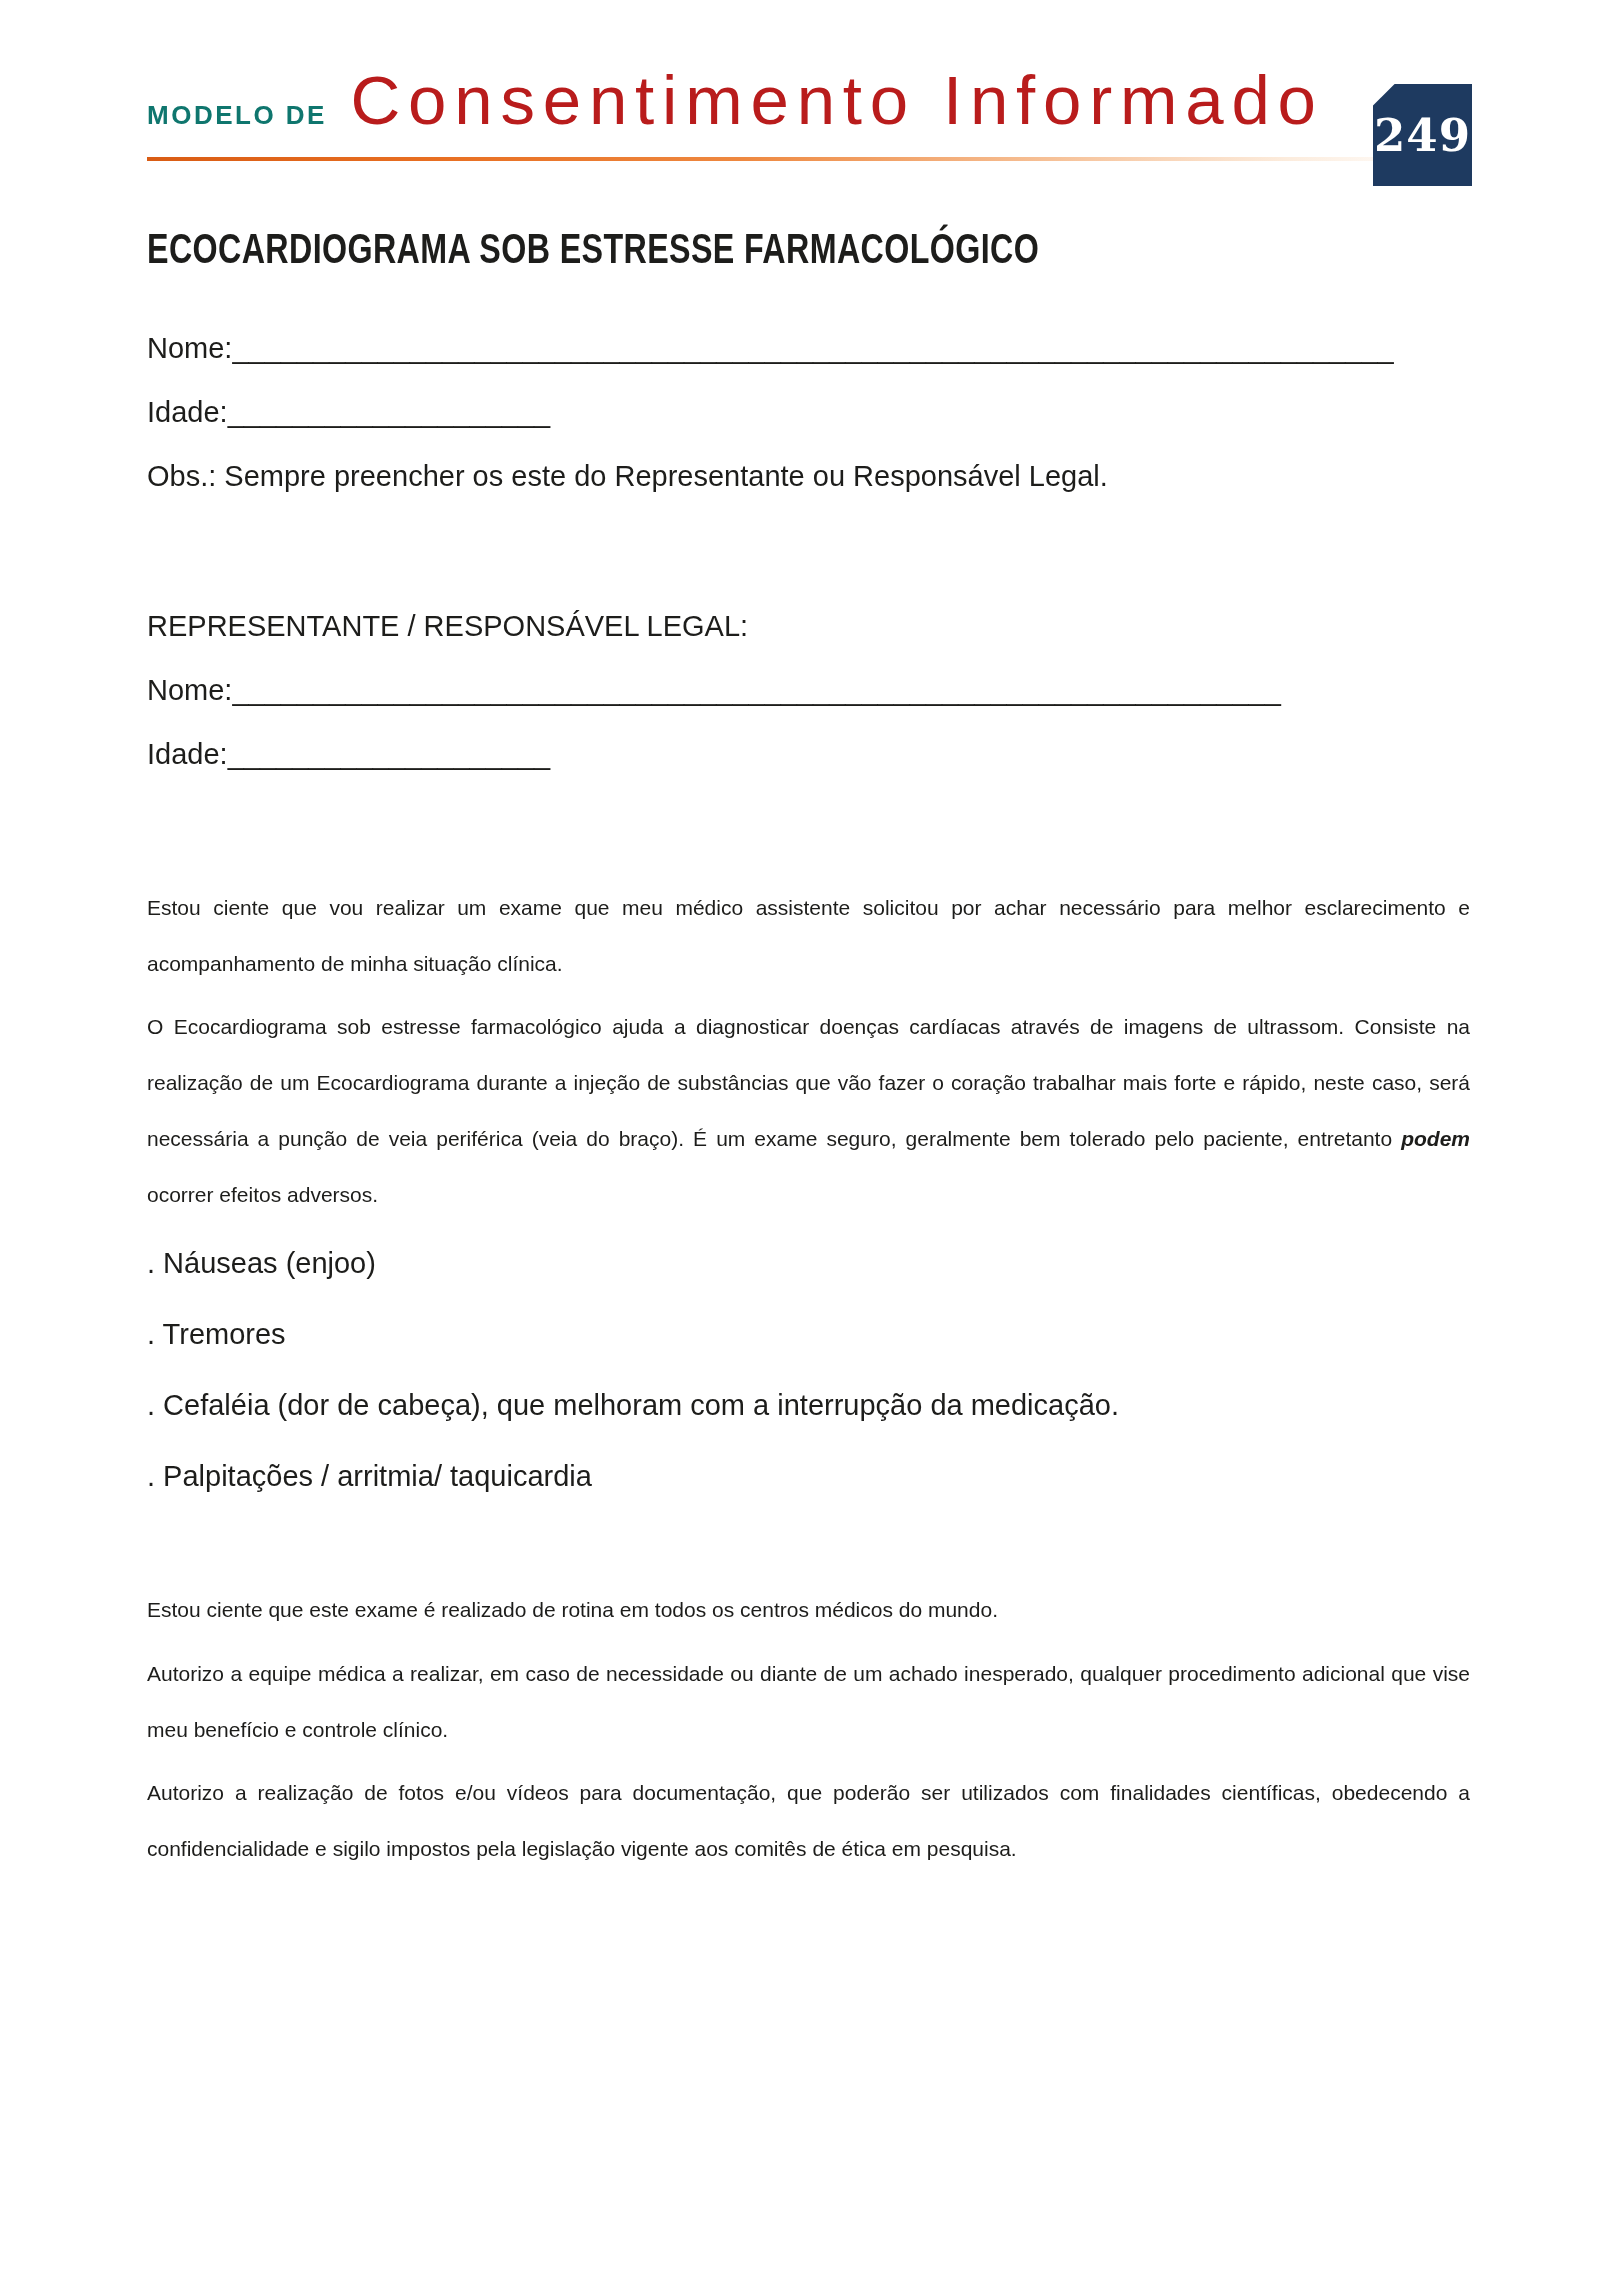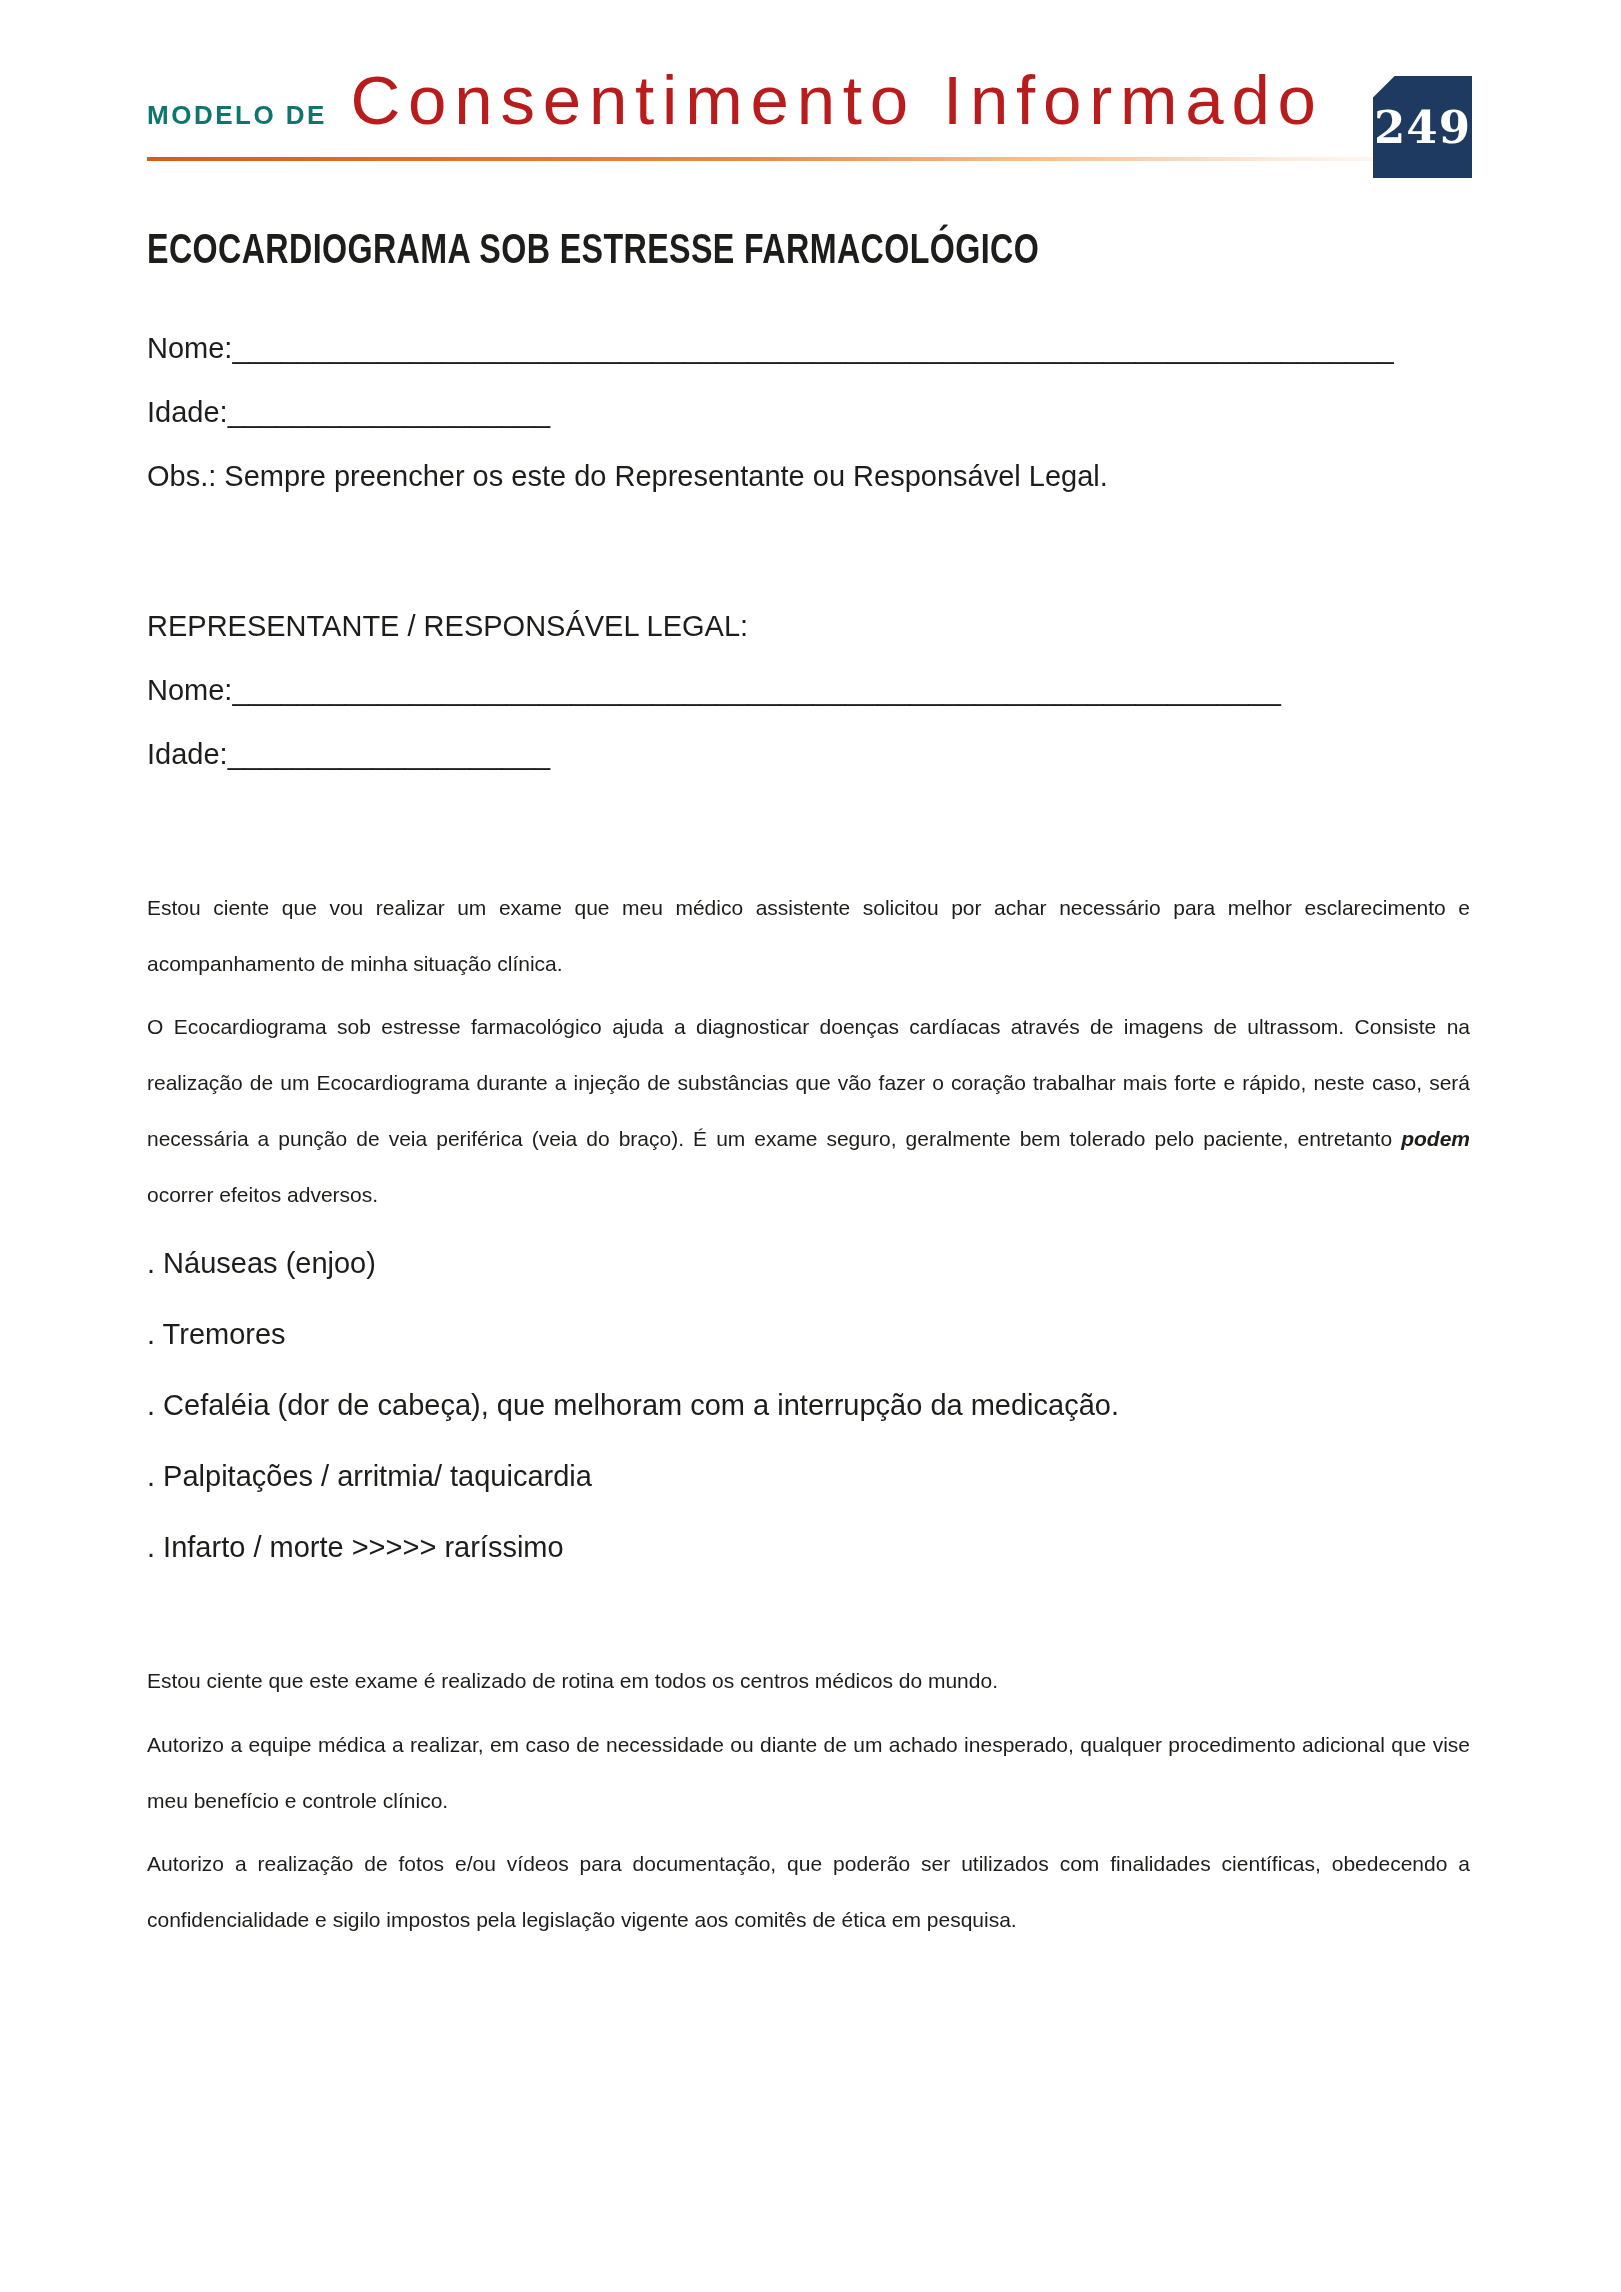--- a/index.html
+++ b/index.html
@@ -35,21 +35,21 @@
   .rule {
     margin-top: 13.7px;
     height: 3.9px;
     width: 1325px;
     background: linear-gradient(to right,
       #d95c14 0%, #e86f22 22%, #ee8840 45%,
       #f6c096 68%, #fcecdd 86%, rgba(255,255,255,0) 98%);
   }
   .page-badge {
     position: absolute;
-    top: 76px;
+    top: 84px;
     right: 149px;
     width: 99px;
     height: 102px;
     background: #1e3a60;
     clip-path: polygon(21.6px 0, 100% 0, 100% 100%, 0 100%, 0 21.6px);
     display: flex;
     align-items: center;
     justify-content: center;
   }
   .page-num {
@@ -131,21 +131,20 @@
     </div>
 
     <p class="para intro">Estou ciente que vou realizar um exame que meu médico assistente solicitou por achar necessário para melhor esclarecimento e acompanhamento de minha situação clínica.</p>
 
     <p class="para"><span>O Ecocardiograma sob estresse farmacológico ajuda a diagnosticar doenças cardíacas através de imagens de ultrassom. Consiste na realização de um Ecocardiograma durante a injeção de substâncias que vão fazer o coração trabalhar mais forte e rápido, neste caso, será necessária a punção de veia periférica (veia do braço). É um exame seguro, geralmente bem tolerado pelo paciente, entretanto </span><em>podem</em><span> ocorrer efeitos adversos.</span></p>
 
     <p class="bullet">. Náuseas (enjoo)</p>
     <p class="bullet">. Tremores</p>
     <p class="bullet">. Cefaléia (dor de cabeça), que melhoram com a interrupção da medicação.</p>
     <p class="bullet">. Palpitações / arritmia/ taquicardia</p>
-    <p class="bullet">. Infarto / morte &gt;&gt;&gt;&gt;&gt; raríssimo</p>
 
     <p class="para routine">Estou ciente que este exame é realizado de rotina em todos os centros médicos do mundo.</p>
 
     <p class="para">Autorizo a equipe médica a realizar, em caso de necessidade ou diante de um achado inesperado, qualquer procedimento adicional que vise meu benefício e controle clínico.</p>
 
     <p class="para">Autorizo a realização de fotos e/ou vídeos para documentação, que poderão ser utilizados com finalidades científicas, obedecendo a confidencialidade e sigilo impostos pela legislação vigente aos comitês de ética em pesquisa.</p>
 
   </main>
 </div>
 

